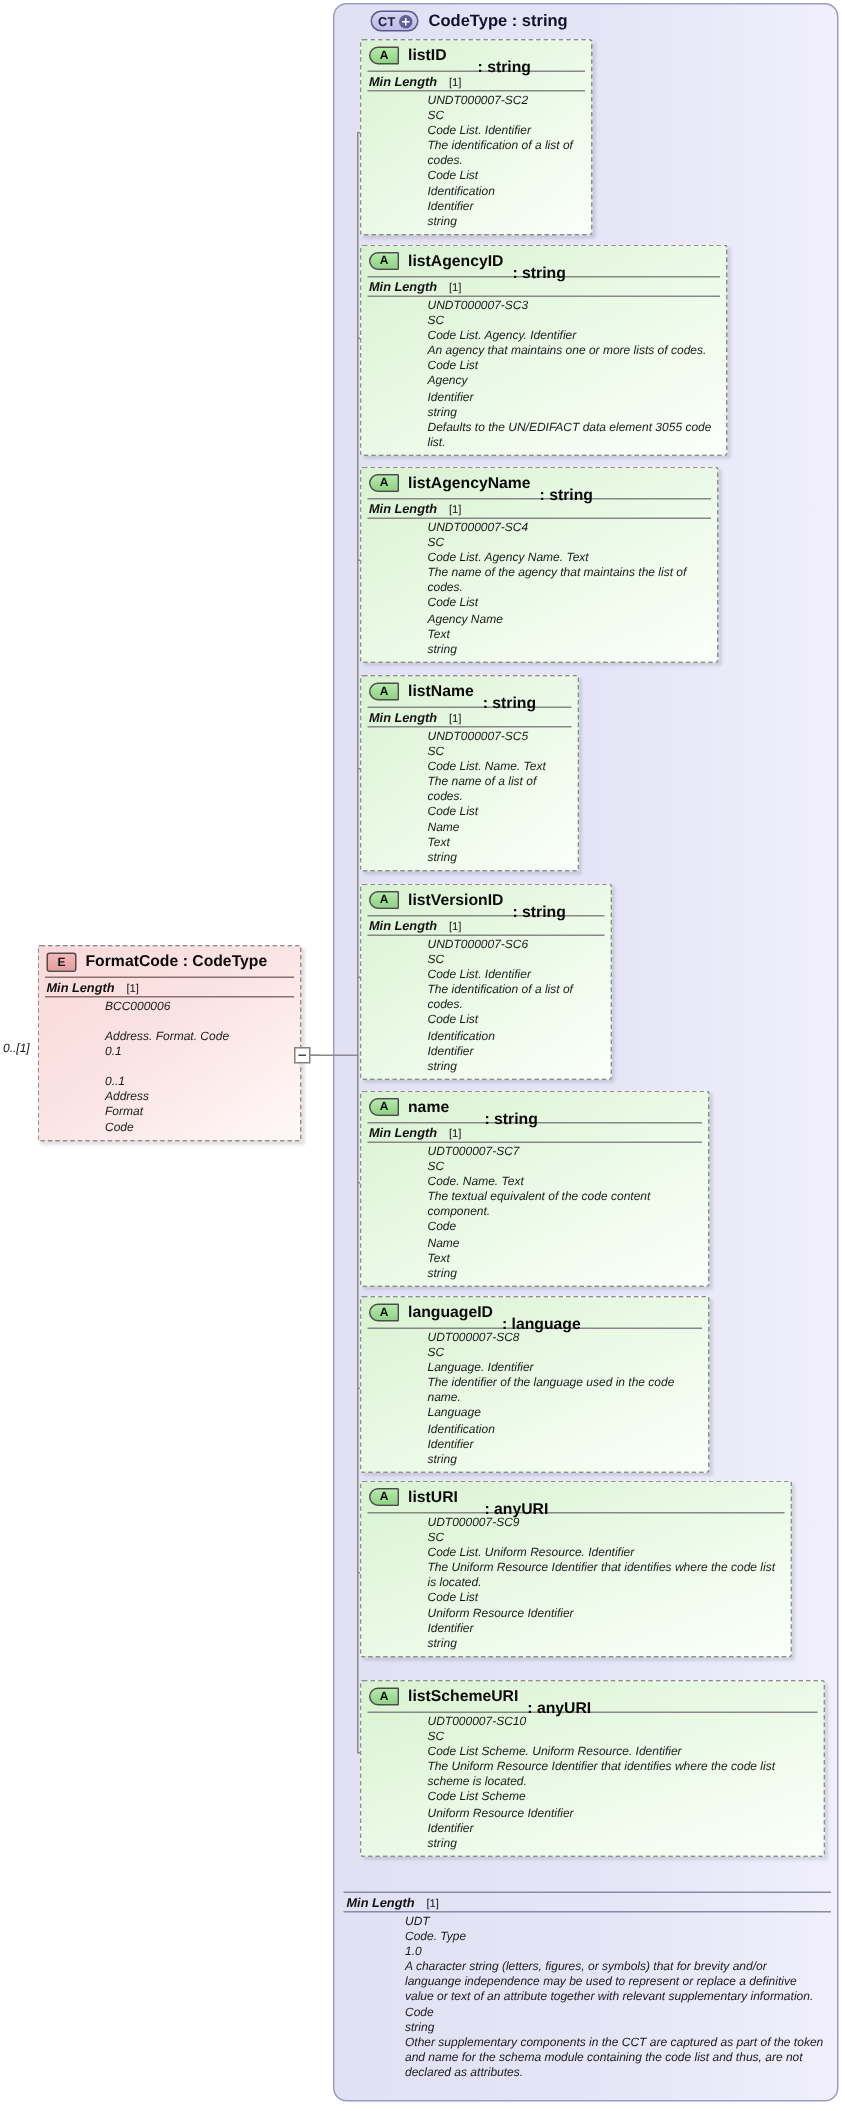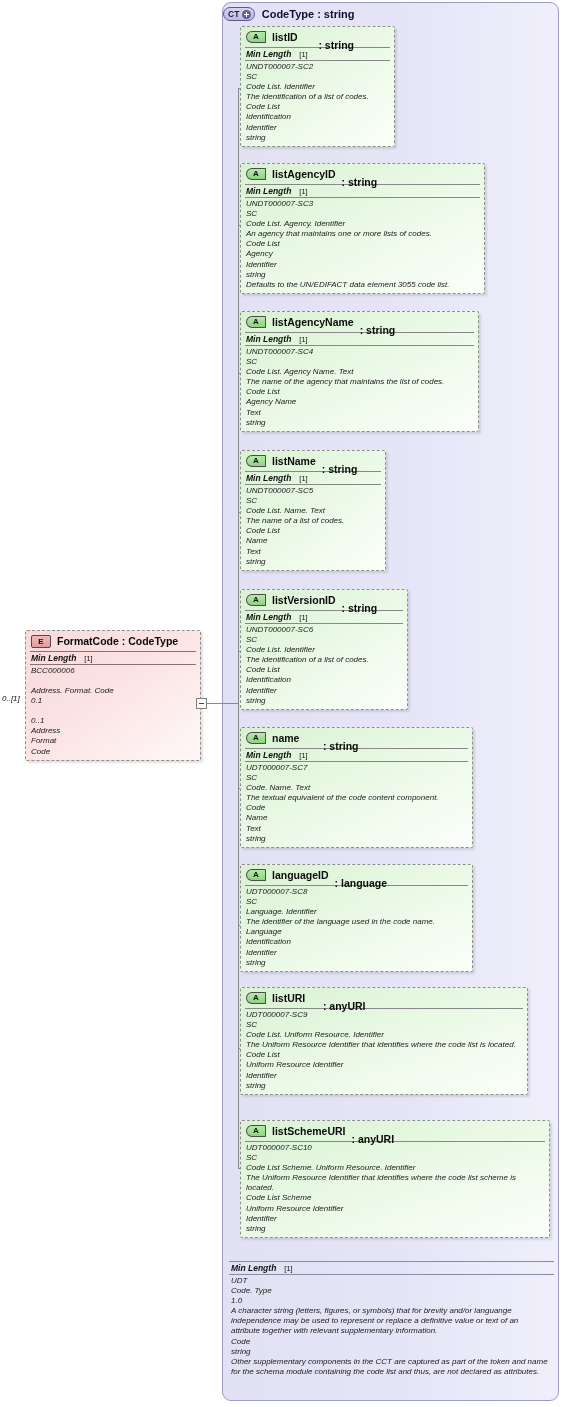--- a/index.html
+++ b/index.html
@@ -25,21 +25,21 @@
     border: 1px solid #9b9ac4;
     border-radius: 9px;
   }
   .ct-header {
     position: absolute;
     left: 0; top: 0;
     width: 100%;
     height: 22px;
     display: flex;
     align-items: center;
-    padding-left: 0;
+    padding-left: 24px;
     gap: 7px;
   }
   .ct-badge {
     display: inline-flex;
     align-items: center;
     gap: 2px;
     border: 1px solid #5a5a8e;
     border-radius: 7px;
     background: linear-gradient(to bottom, #d6d4ef, #bdbbe3);
     padding: 0px 3px 0px 4px;
@@ -131,20 +131,21 @@
     color: #111;
   }
   .facet-name { font-weight: bold; font-style: italic; }
   .facet-val { font-size: 7.5px; font-style: normal; }
   .doc {
     padding: 1px 5px 3px 5px;
     font-size: 8px;
     font-style: italic;
     color: #1a1a1a;
     line-height: 10.1px;
+    margin-left: 39px;
   }
   .doc div { white-space: pre-wrap; min-height: 10px; }
 
   
   .elem {
     position: absolute;
     left: 25px; top: 630px;
     width: 176px;
     border: 1px dashed #8e8e8e;
     background: linear-gradient(to bottom right, #fadadb 0%, #fbe3e3 45%, #fff8f8 100%);

